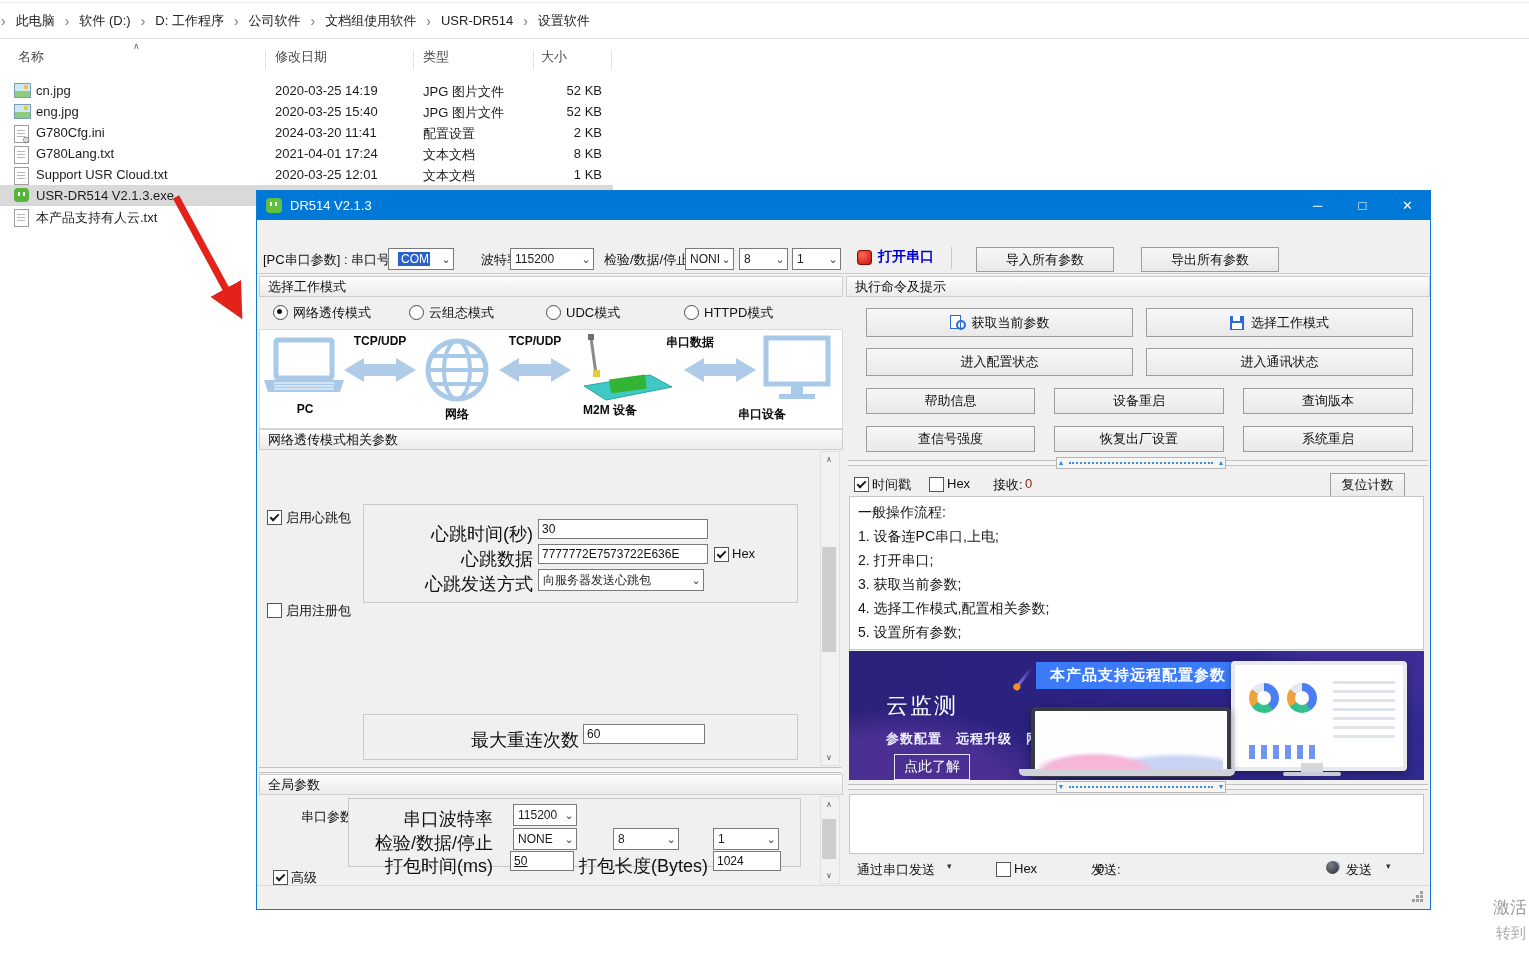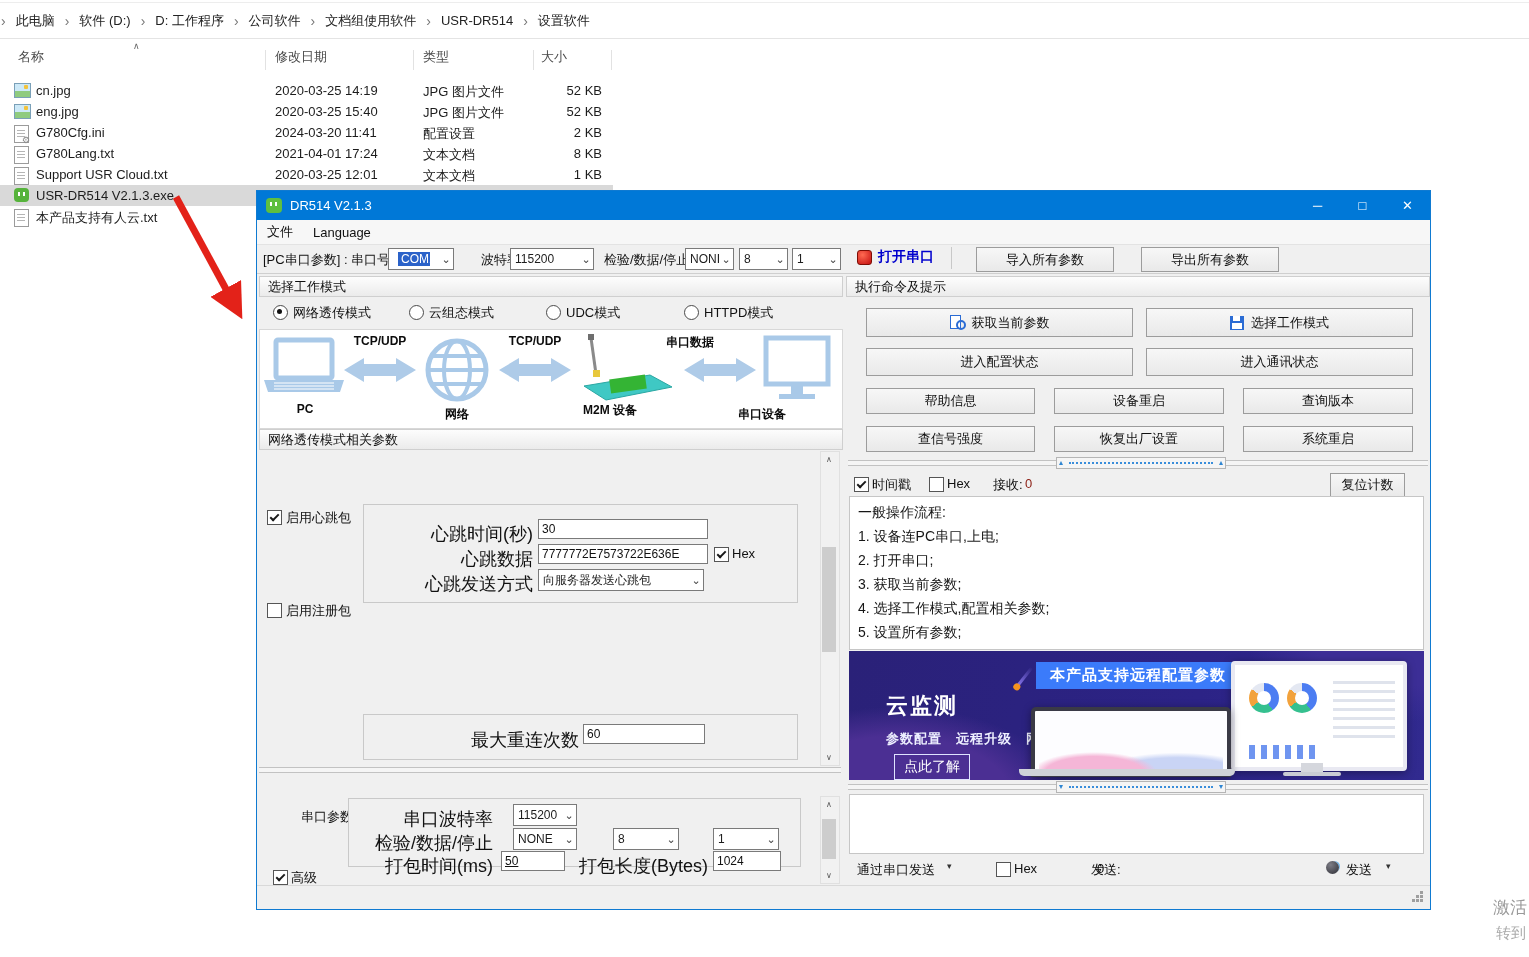--- a/index.html
+++ b/index.html
@@ -72,21 +72,21 @@
   
   .flow{position:absolute;font-size:14px;color:#161616;white-space:nowrap}
   .cnt{color:#8b1d12}
   
   .banner{position:absolute;left:592px;top:460px;width:575px;height:129px;overflow:hidden;
           background:radial-gradient(260px 140px at 8% 115%,#4b2f93 0 45%,rgba(0,0,0,0) 66%),
                      radial-gradient(220px 120px at 96% -10%,#3c2e96 0 40%,rgba(0,0,0,0) 70%),
                      linear-gradient(100deg,#2a2178,#2c2386 60%,#312a8f)}
   .badge{position:absolute;left:187px;top:11px;width:204px;height:27px;background:#3b7bfa;color:#fff;
          font-weight:bold;font-size:15px;display:flex;align-items:center;justify-content:center;letter-spacing:1px}
-  .btitle{position:absolute;left:37px;top:40px;color:#fff;font-size:22px;font-weight:bold;letter-spacing:2px}
+  .btitle{position:absolute;left:37px;top:40px;color:#fff;font-size:22px;font-weight:normal;letter-spacing:2px}
   .bfeat{position:absolute;left:37px;top:79px;color:#eef0ff;font-size:13px;font-weight:bold;letter-spacing:1px}
   .bcta{position:absolute;left:45px;top:103px;width:74px;height:24px;border:1px solid #dfe3ff;color:#fff;
         font-size:14px;display:flex;align-items:center;justify-content:center}
   .comet{position:absolute;width:3px;height:24px;background:linear-gradient(180deg,rgba(120,96,240,0),#8d7bf2);border-radius:2px}
   .comet::after{content:"";position:absolute;left:-2px;bottom:-4px;width:7px;height:7px;border-radius:50%;background:#f5921e}
   .bmon{position:absolute;left:382px;top:10px;width:168px;height:102px;background:#fff;border:4px solid #e9e9f2;border-radius:4px;box-shadow:0 2px 8px rgba(0,0,0,.35)}
   .bmon .donut{position:absolute;border-radius:50%;width:30px;height:30px;
       background:conic-gradient(#4c7df2 0 40%,#35c08f 40% 65%,#f2a23c 65% 85%,#e4e8f2 85%);}
   .bmon .donut::after{content:"";position:absolute;left:8px;top:8px;width:14px;height:14px;border-radius:50%;background:#fff}
   .bmon .rows{position:absolute;right:8px;top:16px;width:62px;height:60px;
@@ -193,24 +193,20 @@
   <div class="titlebar">
     <span class="appico"></span>
     <span class="wtitle">DR514 V2.1.3</span>
     <span class="wbtns">
       <span class="wbtn">─</span>
       <span class="wbtn">□</span>
       <span class="wbtn">✕</span>
     </span>
   </div>
 
-  <div class="menubar">
-    <span class="menu">文件</span>
-    <span class="menu">Language</span>
-  </div>
 
   <div class="toolbar">
     <span class="lbl" style="left:6px;top:7px">[PC串口参数] : 串口号</span>
     <div class="combo focus" style="left:131px;top:4px;width:64px">
       <span class="cval">COM10</span>
       <span class="carr">⌄</span>
     </div>
     <span class="lbl" style="left:224px;top:7px">波特率</span>
     <div class="combo" style="left:253px;top:4px;width:82px">
       <span class="cval">115200</span>
@@ -327,20 +323,21 @@
   <input class="ipt" style="left: 326px; top: 533px; width: 114px;" value="60">
 
   <div class="scroll" style="left:563px;top:260px;height:313px">
     <span class="sarr" style="top:0">∧</span>
     <span class="sthumb" style="top:95px;height:105px"></span>
     <span class="sarr" style="bottom:0">∨</span>
   </div>
 
   <div class="hsplit" style="left:2px;top:576px;width:582px"></div>
 
+  <div class="bar" style="left:2px;top:583px;width:574px">全局参数</div>
 
   <span class="lbl" style="left:44px;top:617px">串口参数</span>
   <div class="gbox" style="left:91px;top:607px;width:451px;height:67px"></div>
 
   <span class="rlbl" style="left:96px;top:616px;width:140px">串口波特率</span>
   <div class="combo" style="left:256px;top:613px;width:62px">
     <span class="cval">115200</span>
     <span class="carr">⌄</span>
   </div>
   <span class="rlbl" style="left:96px;top:640px;width:140px">检验/数据/停止</span>
@@ -350,21 +347,21 @@
   </div>
   <div class="combo" style="left:356px;top:637px;width:64px">
     <span class="cval">8</span>
     <span class="carr">⌄</span>
   </div>
   <div class="combo" style="left:456px;top:637px;width:64px">
     <span class="cval">1</span>
     <span class="carr">⌄</span>
   </div>
   <span class="rlbl" style="left:96px;top:663px;width:140px">打包时间(ms)</span>
-  <input class="ipt" style="left: 244px; top: 660px; width: 56px; text-decoration: underline;" value="50">
+  <input class="ipt" style="left: 253px; top: 660px; width: 56px; text-decoration: underline;" value="50">
   <span class="rlbl" style="left:316px;top:663px;width:135px">打包长度(Bytes)</span>
   <input class="ipt" style="left: 456px; top: 660px; width: 60px;" value="1024">
 
   <span class="cb on" style="left:16px;top:679px"></span>
   <span class="lbl" style="left:34px;top:678px">高级</span>
 
   <div class="scroll" style="left:563px;top:605px;height:86px">
     <span class="sarr" style="top:0">∧</span>
     <span class="sthumb" style="top:22px;height:40px"></span>
     <span class="sarr" style="bottom:0">∨</span>

